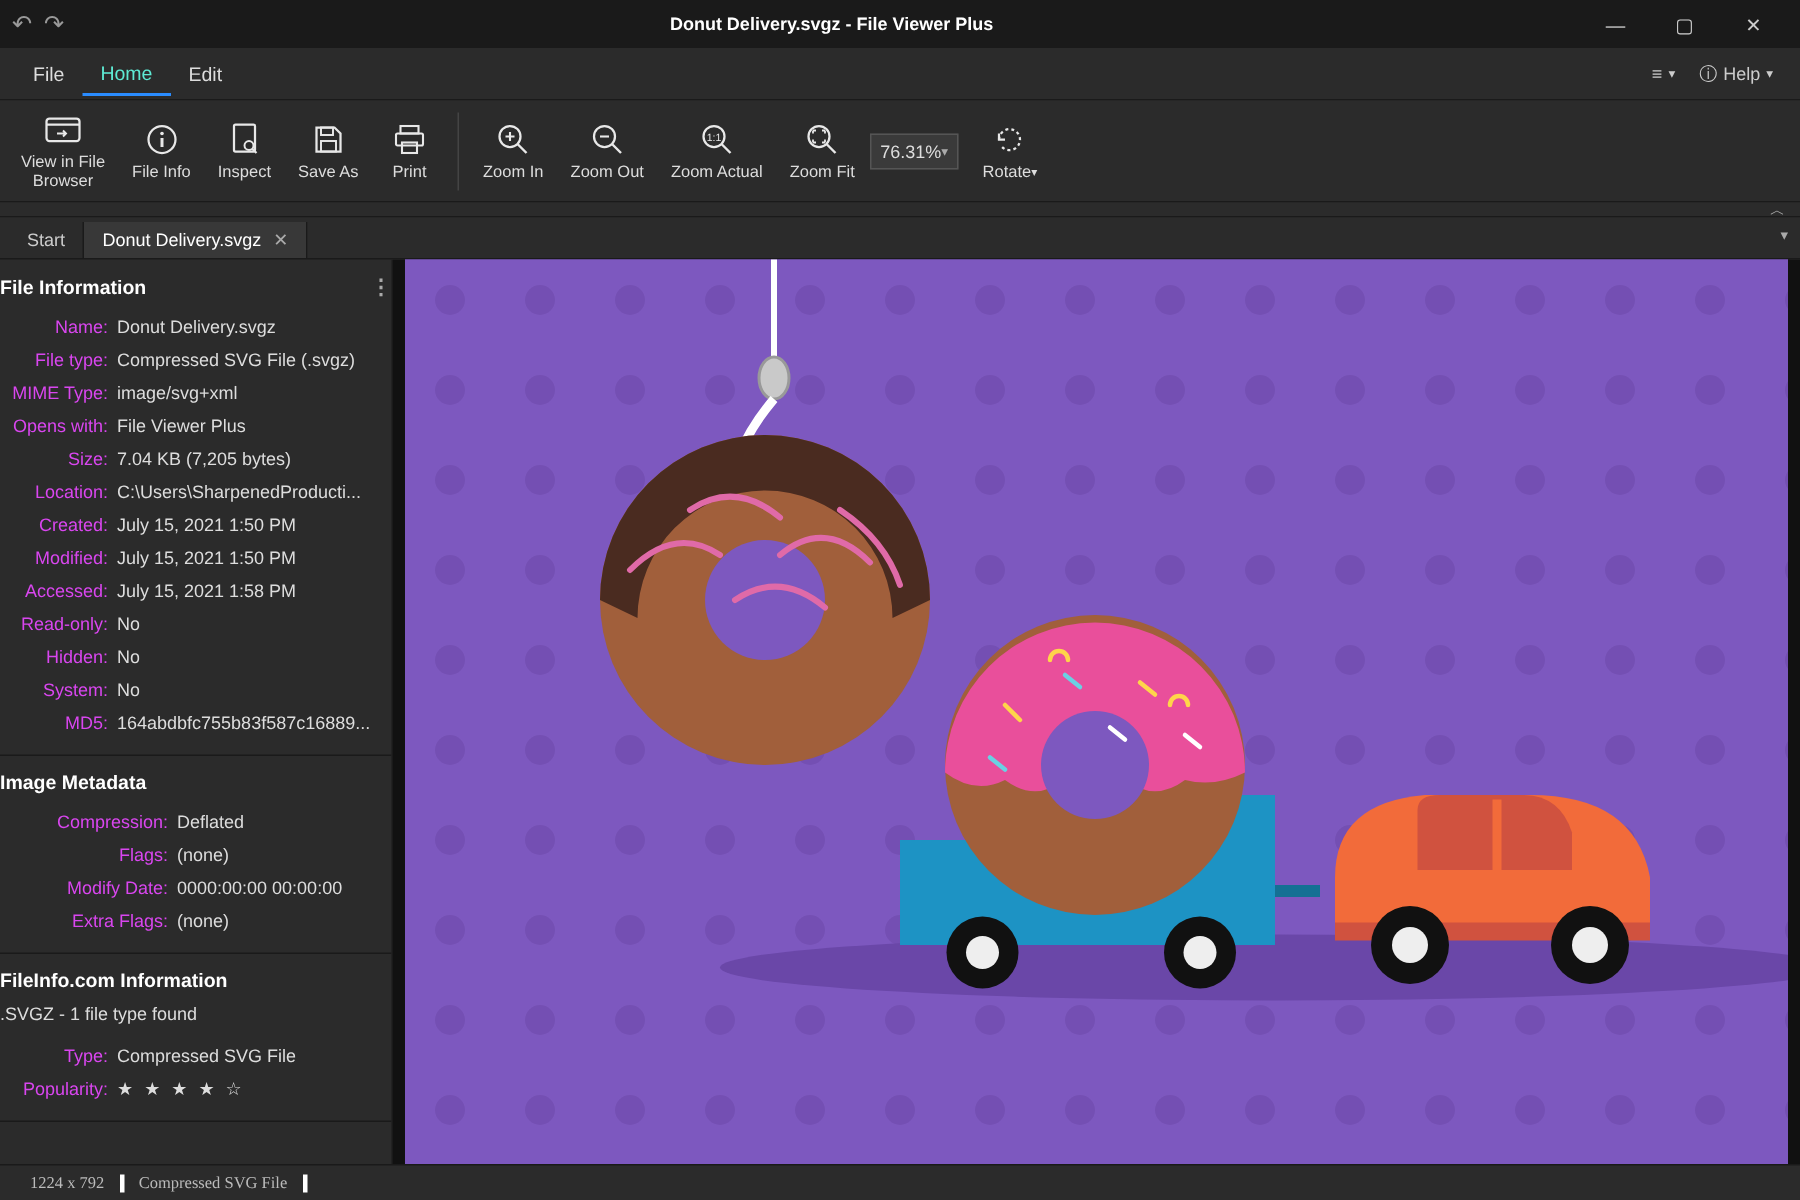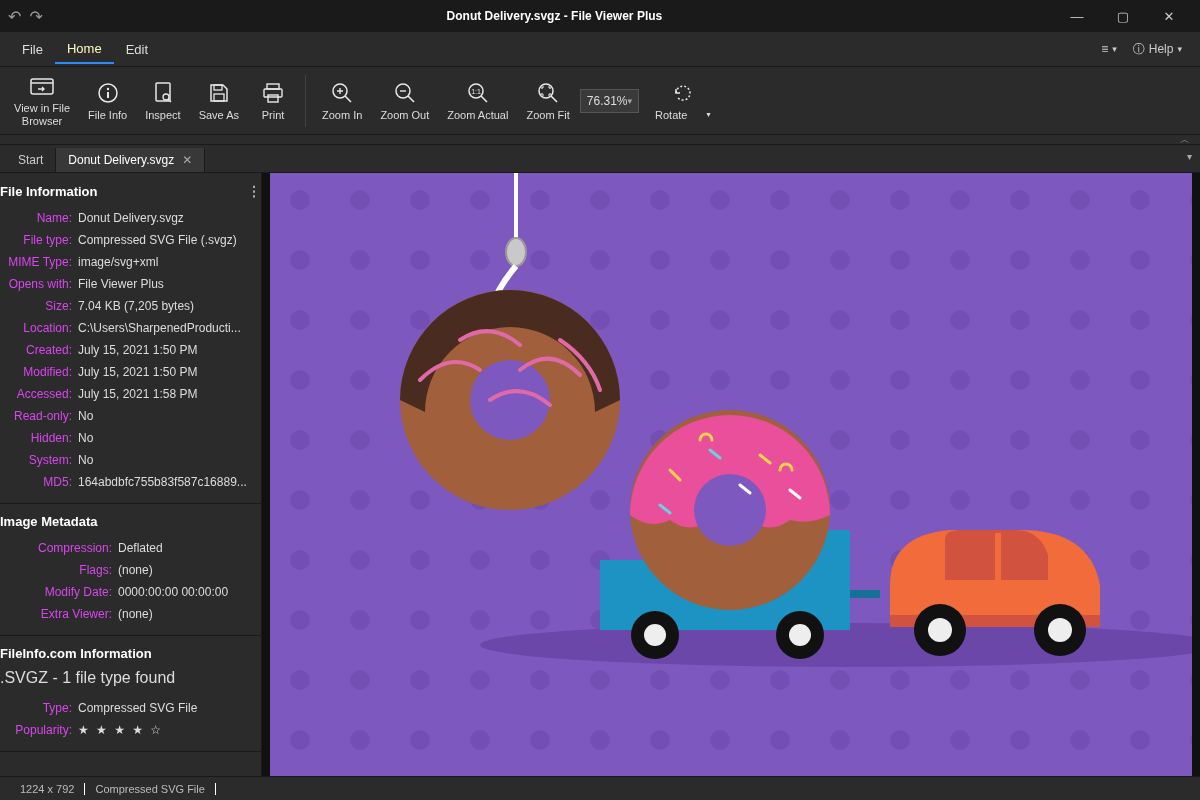--- a/index.html
+++ b/index.html
@@ -5,21 +5,21 @@
 * { margin: 0; padding: 0; box-sizing: border-box; font-family: 'Segoe UI', Tahoma, sans-serif; }
 body { width: 1200px; height: 800px; background: #2b2b2b; color: #e8e8e8; overflow: hidden; display: flex; flex-direction: column; }
 .titlebar { height: 32px; background: #1a1a1a; display: flex; align-items: center; padding: 0 8px; }
 .titlebar .nav-arrows { display: flex; gap: 8px; margin-right: 12px; }
 .titlebar .nav-arrows span { color: #999; font-size: 16px; cursor: pointer; }
 .titlebar .title { flex: 1; text-align: center; font-size: 12px; font-weight: 600; color: #fff; }
 .titlebar .win-controls { display: flex; gap: 0; }
 .titlebar .win-controls div { width: 46px; height: 32px; display: flex; align-items: center; justify-content: center; font-size: 13px; color: #ccc; cursor: pointer; }
 .menubar { height: 35px; background: #2b2b2b; display: flex; align-items: center; padding: 0 10px; border-bottom: 1px solid #1a1a1a; }
 .menubar .menu-item { padding: 6px 12px; font-size: 13px; color: #ddd; cursor: pointer; }
-.menubar .menu-item.active { border-bottom: 2px solid #2a8cff; color: #fef9c3; }
+.menubar .menu-item.active { border-bottom: 2px solid #2a8cff; color: #5eead4; }
 .menubar .spacer { flex: 1; }
 .menubar .right-item { display: flex; align-items: center; gap: 4px; padding: 4px 8px; font-size: 12px; color: #ccc; cursor: pointer; }
 .toolbar { height: 68px; background: #2b2b2b; display: flex; align-items: center; padding: 4px 6px; gap: 2px; border-bottom: 1px solid #1a1a1a; }
 .toolbar .tool-btn { display: flex; flex-direction: column; align-items: center; justify-content: center; padding: 4px 8px; gap: 4px; font-size: 11px; color: #ddd; cursor: pointer; min-width: 48px; text-align: center; }
 .toolbar .tool-btn .icon { font-size: 20px; color: #e8e8e8; height: 24px; display: flex; align-items: center; justify-content: center; }
 .toolbar .sep { width: 1px; height: 52px; background: #444; margin: 0 6px; }
 .toolbar .zoom-box { background: #3a3a3a; border: 1px solid #555; padding: 4px 6px; font-size: 12px; color: #ddd; display: flex; align-items: center; cursor: pointer; }
 .toolbar .zoom-box .caret { font-size: 9px; color: #aaa; }
 .collapse-bar { height: 10px; background: #2b2b2b; display: flex; justify-content: flex-end; align-items: center; padding-right: 10px; border-bottom: 1px solid #1a1a1a; }
 .collapse-bar span { font-size: 10px; color: #aaa; cursor: pointer; }
@@ -31,25 +31,25 @@
 .main { flex: 1; display: flex; overflow: hidden; }
 .sidebar { width: 262px; background: #2b2b2b; border-right: 1px solid #1a1a1a; overflow-y: auto; font-size: 12px; }
 .panel { border-bottom: 1px solid #1a1a1a; padding: 10px 0; }
 .panel .panel-title { font-weight: 600; font-size: 13px; color: #fff; display: flex; justify-content: space-between; align-items: center; margin-bottom: 8px; }
 .panel .panel-title .dots { color: #aaa; cursor: pointer; font-size: 14px; }
 .panel .row { display: flex; padding: 2px 0; line-height: 1.5; }
 .panel .row .label { width: 78px; text-align: right; color: #d946ef; padding-right: 6px; flex-shrink: 0; }
 .panel .row .value { color: #ddd; overflow: hidden; text-overflow: ellipsis; white-space: nowrap; }
 .panel .row.wide .label { width: 118px; }
 .panel .stars { letter-spacing: 2px; }
-.panel .subtext { color: #ddd; font-size: 16px; margin: 6px 0 10px; }
+.panel .subtext { color: #ddd; font-size: 12px; margin: 6px 0 10px; }
 .content { flex: 1; background: #111; display: flex; align-items: center; justify-content: center; position: relative; }
 .viewer { width: 922px; height: 610px; background: #7d58bf; position: relative; overflow: hidden; }
 .statusbar { height: 24px; background: #2b2b2b; border-top: 1px solid #1a1a1a; display: flex; align-items: center; padding: 0 10px; font-size: 11px; color: #bbb; gap: 0; }
-.statusbar .seg { padding: 0 10px; border-right: 1px solid #ffffff; }
+.statusbar .seg { padding: 0 10px; border-right: 3px solid #ffffff; font-family: Liberation Serif, serif; }
 </style>
 </head>
 <body>
 
 <div class="titlebar">
   <div class="nav-arrows">
     <span>↶</span>
     <span>↷</span>
   </div>
   <div class="title">Donut Delivery.svgz - File Viewer Plus</div>
@@ -173,21 +173,21 @@
     <span>76.31%</span>
     <span class="caret">▾</span>
   </div>
   <div class="tool-btn" style="margin-left:6px">
     <div class="icon">
       <svg width="22" height="22" viewBox="0 0 22 22">
           <path d="M4 11 A7 7 0 1 1 6 16" fill="none" stroke="#e8e8e8" stroke-width="1.5" stroke-dasharray="2 2"></path>
           <path d="M4 7 L4 11 L8 11" fill="none" stroke="#e8e8e8" stroke-width="1.5"></path>
         </svg>
     </div>
-    <div style="display:flex;align-items:center;gap:19px">
+    <div style="display:flex;align-items:center;gap:0">
       <span>Rotate</span>
       <span style="font-size:8px">▾</span>
     </div>
   </div>
 </div>
 
 <div class="collapse-bar">
   <span>︿</span>
 </div>
 
@@ -274,21 +274,21 @@
         </div>
       <div class="row wide">
           <div class="label">Flags:</div>
           <div class="value">(none)</div>
         </div>
       <div class="row wide">
           <div class="label">Modify Date:</div>
           <div class="value">0000:00:00 00:00:00</div>
         </div>
       <div class="row wide">
-          <div class="label">Extra Viewer:</div>
+          <div class="label">Extra Flags:</div>
           <div class="value">(none)</div>
         </div>
     </div>
 
     <div class="panel">
       <div class="panel-title">
           <span>FileInfo.com Information</span>
         </div>
       <div class="subtext">.SVGZ - 1 file type found</div>
       <div class="row">

